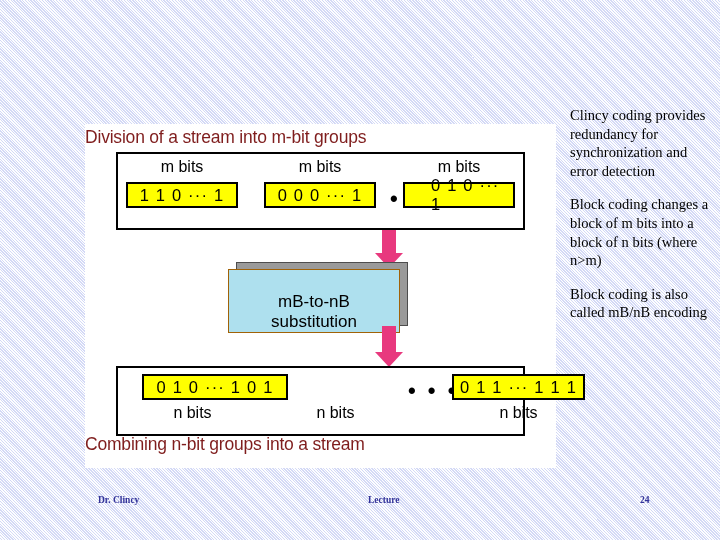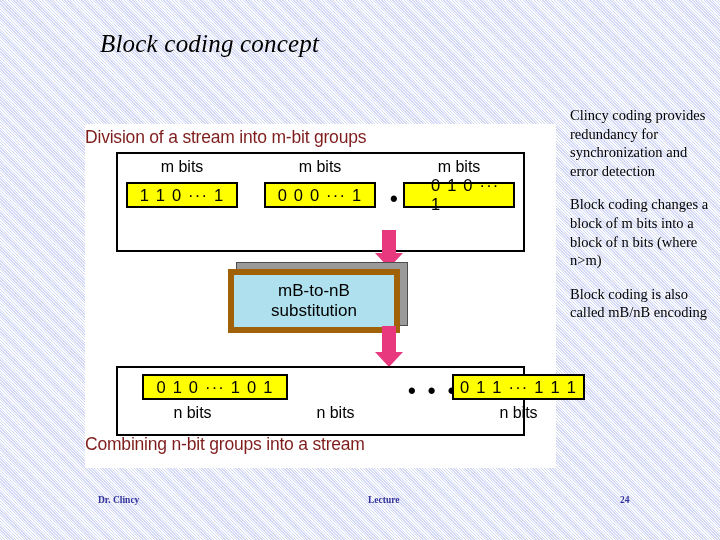--- a/index.html
+++ b/index.html
@@ -83,21 +83,21 @@
 
   
   .group-box {
     position: absolute;
     left: 31px;
     width: 409px;
     border: 2px solid #000000;
     background: #ffffff;
     box-sizing: border-box;
   }
-  #top-group    { top: 28px;  height: 100px; }
+  #top-group    { top: 28px;  height: 78px; }
   #bottom-group { top: 242px; height: 70px; }
 
   .bit-label {
     position: absolute;
     font-family: "Liberation Sans", sans-serif;
     font-size: 16px;
     color: #000000;
     text-align: center;
   }
 
@@ -144,26 +144,26 @@
     border: 1px solid #4d4d4d;
     box-sizing: border-box;
   }
   #subst-face {
     position: absolute;
     left: 0px;
     top: 7px;
     width: 172px;
     height: 64px;
     background: #aee0ee;
-    border: 6px solid #a16207;
+    border: 1px solid #a16207;
     box-sizing: border-box;
     display: flex;
     flex-direction: column;
     align-items: center;
-    justify-content: center;
+    justify-content: flex-end;
     font-family: "Liberation Sans", sans-serif;
     font-size: 17px;
     color: #000000;
     line-height: 20px;
   }
 
   
   .pink-arrow { position: absolute; }
   .pink-arrow .shaft {
     position: absolute;
@@ -192,28 +192,27 @@
   .footer-text {
     position: absolute;
     top: 495px;
     font-family: "Liberation Serif", serif;
     font-size: 9.5px;
     font-weight: 700;
     color: #333399;
   }
   #footer-left   { left: 98px; }
   #footer-center { left: 368px; }
-  #footer-right  { left: 620px; }
+  #footer-right  { left: 640px; }
 </style>
 </head>
 <body>
 
 <div id="slide">
 
-  <div id="slide-title">Block coding concept</div>
 
   <div id="notes">
     <p class="note-para">Clincy coding provides redundancy for synchronization and error detection</p>
     <p class="note-para">Block coding changes a block of m bits into a block of n bits (where n&gt;m)</p>
     <p class="note-para">Block coding is also called mB/nB encoding</p>
   </div>
 
   <div id="diagram-panel">
 
     <div class="caption" id="caption-top">Division of a stream into m-bit groups</div>

